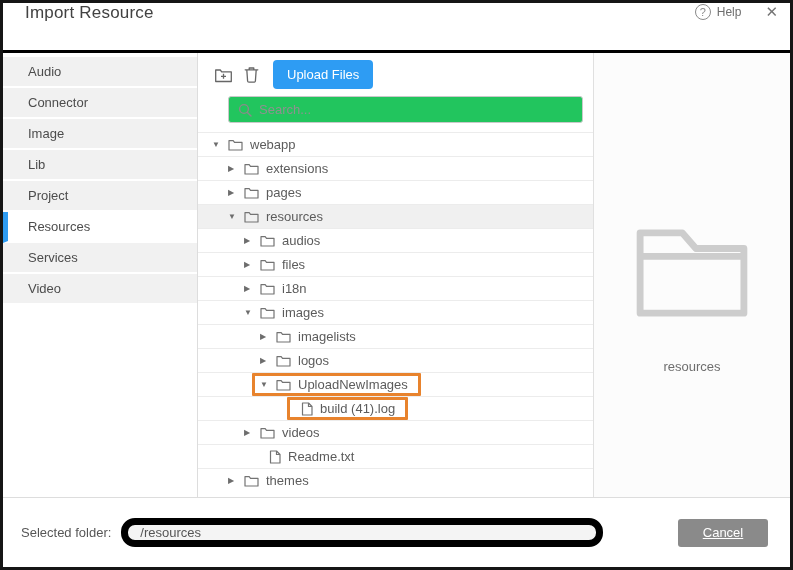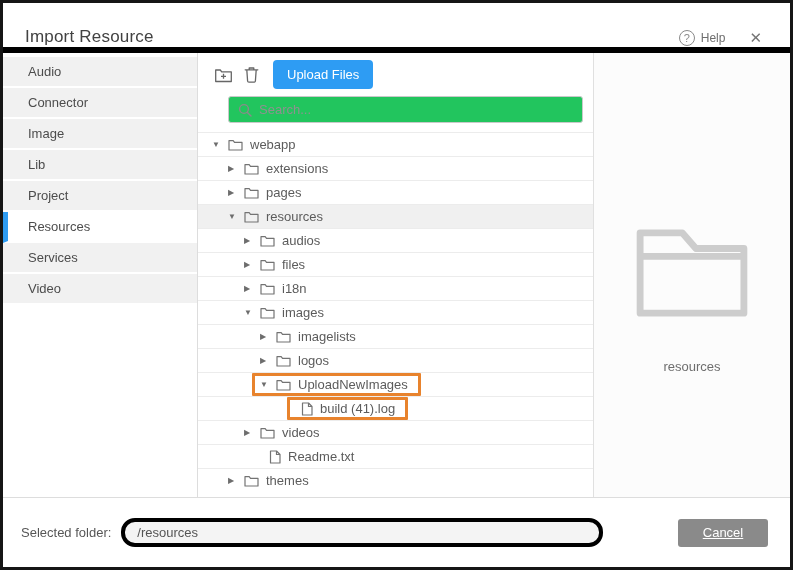--- a/index.html
+++ b/index.html
@@ -11,23 +11,23 @@
   .frame {
     width: 793px; height: 570px;
     border: 3px solid #151515;
     background: #fff;
     display: flex; flex-direction: column;
     overflow: hidden;
   }
   
   .hdr {
     height: 50px; flex: 0 0 50px;
-    display: flex; align-items: flex-end;
-    padding: 0 28px 0 22px;
-    border-bottom: 6px solid #000000;
+    display: flex; align-items: flex-start;
+    padding: 0 12px 0 22px;
+    border-bottom: 3px solid #000000;
     background: #fff;
   }
   .hdr-title { font-size: 17px; color: #424242; letter-spacing: .2px; }
   .hdr-right { margin-left: auto; display: flex; align-items: center; }
   .help-btn { display: flex; align-items: center; gap: 6px; cursor: pointer; }
   .help-circle {
     width: 16px; height: 16px; border: 1.4px solid #8a8a8a; border-radius: 50%;
     display: inline-flex; align-items: center; justify-content: center;
     font-size: 11px; color: #8a8a8a; line-height: 1;
   }
@@ -95,21 +95,21 @@
   
   .ftr {
     height: 70px; flex: 0 0 70px;
     border-top: 1px solid #ddd;
     display: flex; align-items: center;
     padding: 0 22px 0 18px; background: #fff; justify-content: flex-end;
   }
   .ftr-label { font-size: 13px; color: #565656; white-space: nowrap; }
   .ftr-input {
     flex: 1; height: 29px; margin-left: 10px; margin-right: 75px;
-    background: #f4f4f4; border: 4px solid #000000; border-radius: 14px;
+    background: #f4f4f4; border: 7px solid #000000; border-radius: 14px;
     font-size: 13px; color: #555; font-family: inherit; padding: 0 12px; outline: none;
   }
   .cancel-btn {
     width: 90px; height: 28px; background: var(--cancel); color: #fff;
     border: none; border-radius: 3px; font-size: 13px; font-family: inherit; cursor: pointer; text-decoration: underline;
   }
   svg { display: block; }
 </style>
 </head>
 <body>

